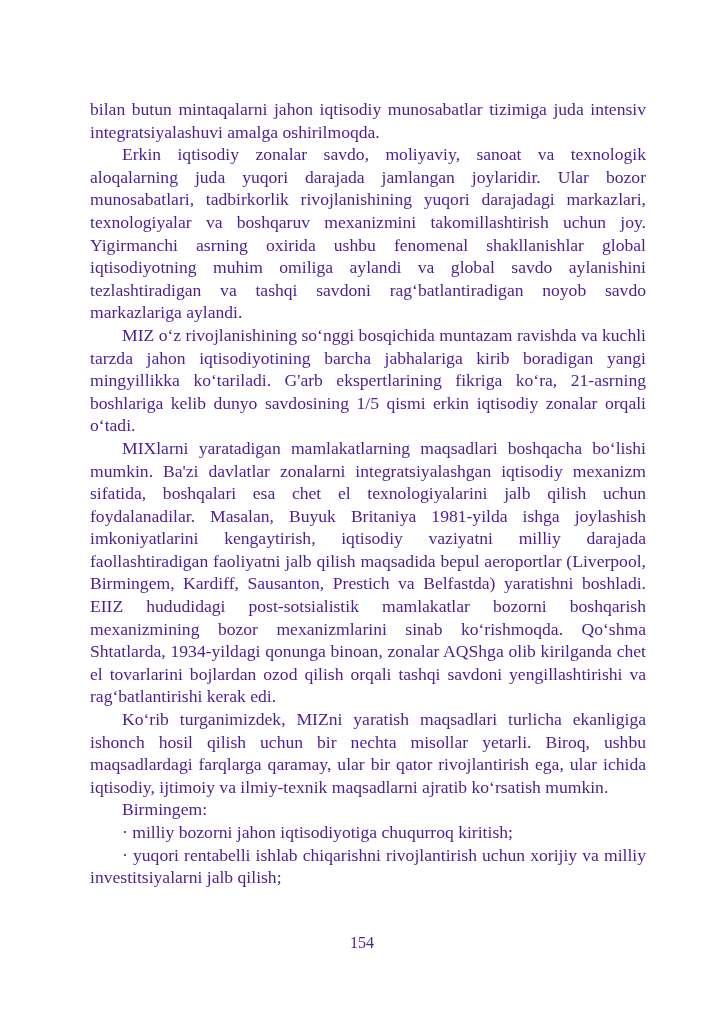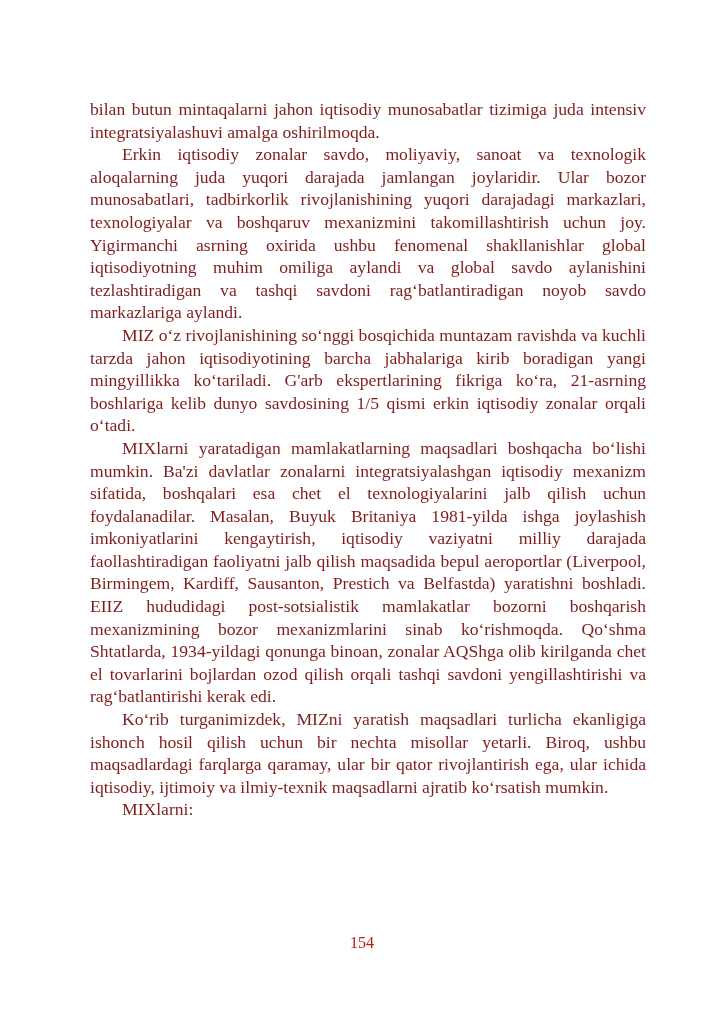--- a/index.html
+++ b/index.html
@@ -14,47 +14,49 @@
       overflow: hidden;
     }
     .page {
       position: absolute;
       left: 90px;
       top: 98px;
       width: 556px;
       font-family: "Liberation Serif", "DejaVu Serif", serif;
       font-size: 17.6px;
       line-height: 22.6px;
-      color: #7f1d1d;
+      color: #4c1d95;
     }
     .para {
       margin: 0;
       text-align: justify;
       text-indent: 32px;
       hyphens: manual;
     }
     .para.no-indent {
       text-indent: 0;
     }
     .page-number {
       position: absolute;
       left: 0;
       width: 724px;
       top: 934px;
       text-align: center;
       font-family: "Liberation Serif", "DejaVu Serif", serif;
       font-size: 16px;
-      color: #b91c1c;
+      color: #4c1d95;
     }
   </style>
 </head>
 <body>
 
 <div class="page">
   <p class="para no-indent">bilan butun mintaqalarni jahon iqtisodiy munosabatlar tizimiga juda intensiv integratsiyalashuvi amalga oshirilmoqda.</p>
   <p class="para">Erkin iqtisodiy zonalar savdo, moliyaviy, sanoat va texnologik aloqalarning juda yuqori darajada jamlangan joylaridir. Ular bozor munosabatlari, tadbirkorlik rivojlanishining yuqori darajadagi markaz­lari, texnologiyalar va boshqaruv mexanizmini takomillashtirish uchun joy. Yigirmanchi asrning oxirida ushbu fenomenal shakllanishlar glo­bal iqtisodiyotning muhim omiliga aylandi va global savdo aylanishini tezlashtiradigan va tashqi savdoni rag‘batlantiradigan noyob savdo markazlariga aylandi.</p>
   <p class="para">MIZ o‘z rivojlanishining so‘nggi bosqichida muntazam ravishda va kuchli tarzda jahon iqtisodiyotining barcha jabhalariga kirib boradigan yangi mingyillikka ko‘tariladi. G'arb ekspertlarining fikriga ko‘ra, 21-asrning boshlariga kelib dunyo savdosining 1/5 qismi erkin iqtisodiy zonalar orqali o‘tadi.</p>
   <p class="para">MIXlarni yaratadigan mamlakatlarning maqsadlari boshqacha bo‘lishi mumkin. Ba'zi davlatlar zonalarni integratsiyalashgan iqtiso­diy mexanizm sifatida, boshqalari esa chet el texnologiyalarini jalb qilish uchun foydalanadilar. Masalan, Buyuk Britaniya 1981-yilda ishga joylashish imkoniyatlarini kengaytirish, iqtisodiy vaziyatni milliy darajada faollashtiradigan faoliyatni jalb qilish maqsadida bepul aeroportlar (Liverpool, Birmingem, Kardiff, Sausanton, Prestich va Belfastda) yaratishni boshladi. EIIZ hududidagi post-sotsialistik mam­lakatlar bozorni boshqarish mexanizmining bozor mexanizmlarini sinab ko‘rishmoqda. Qo‘shma Shtatlarda, 1934-yildagi qonunga binoan, zonalar AQShga olib kirilganda chet el tovarlarini bojlardan ozod qilish orqali tashqi savdoni yengillashtirishi va rag‘batlantirishi kerak edi.</p>
   <p class="para">Ko‘rib turganimizdek, MIZni yaratish maqsadlari turlicha ekanli­giga ishonch hosil qilish uchun bir nechta misollar yetarli. Biroq, ushbu maqsadlardagi farqlarga qaramay, ular bir qator rivojlantirish ega, ular ichida iqtisodiy, ijtimoiy va ilmiy-texnik maqsadlarni ajratib ko‘rsatish mumkin.</p>
-  <p class="para">MIXlarni:</p>
+  <p class="para">Birmingem:</p>
+  <p class="para">· milliy bozorni jahon iqtisodiyotiga chuqurroq kiritish;</p>
+  <p class="para">· yuqori rentabelli ishlab chiqarishni rivojlantirish uchun xorijiy va milliy investitsiyalarni jalb qilish;</p>
 </div>
 
 <div class="page-number">154</div>
 
 </body></html>

